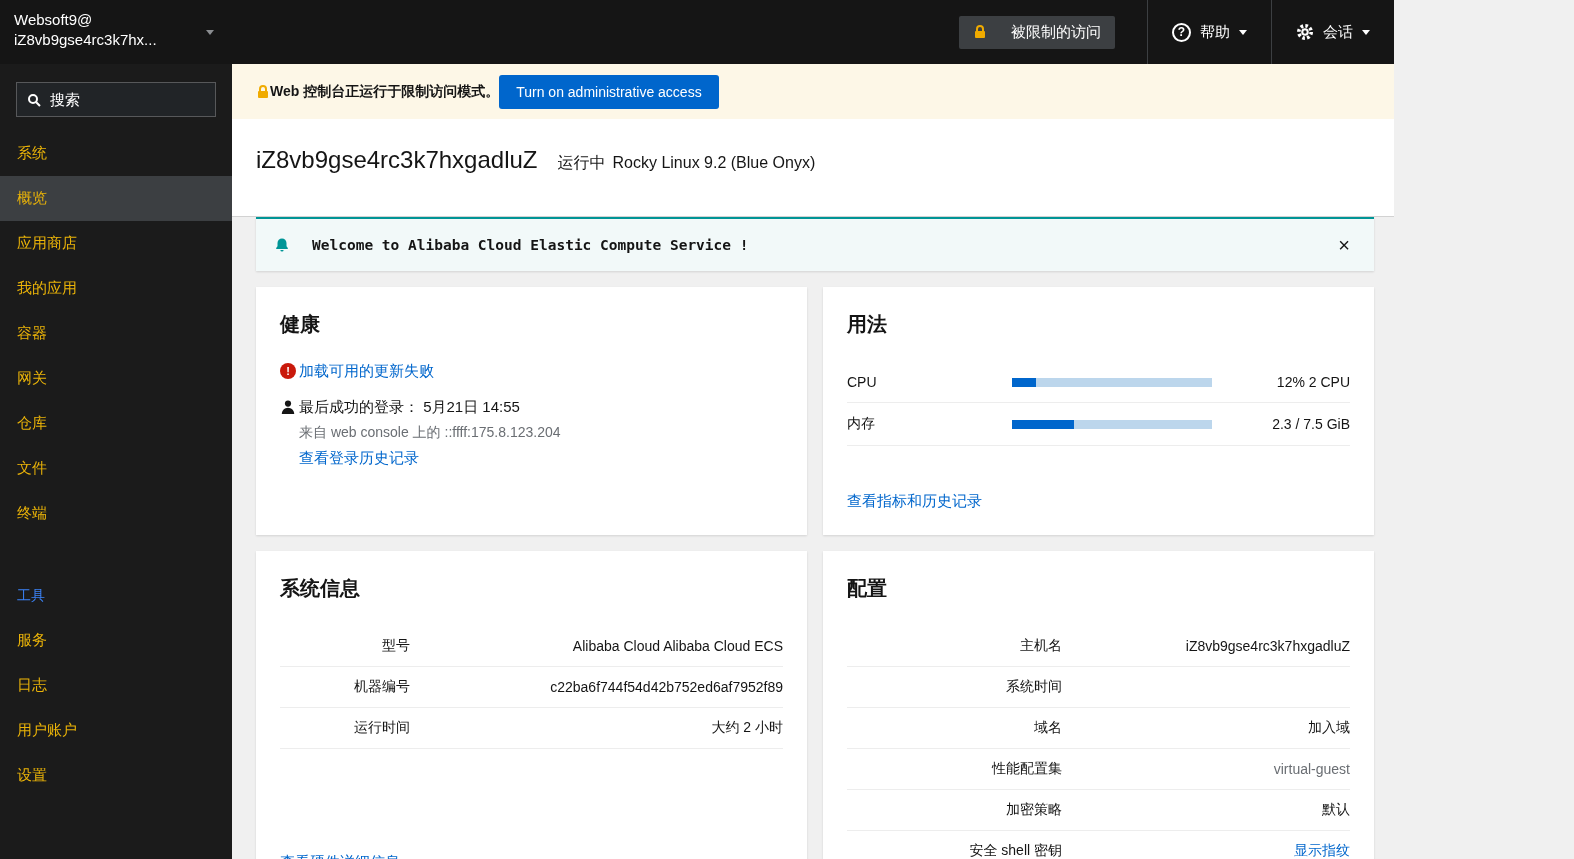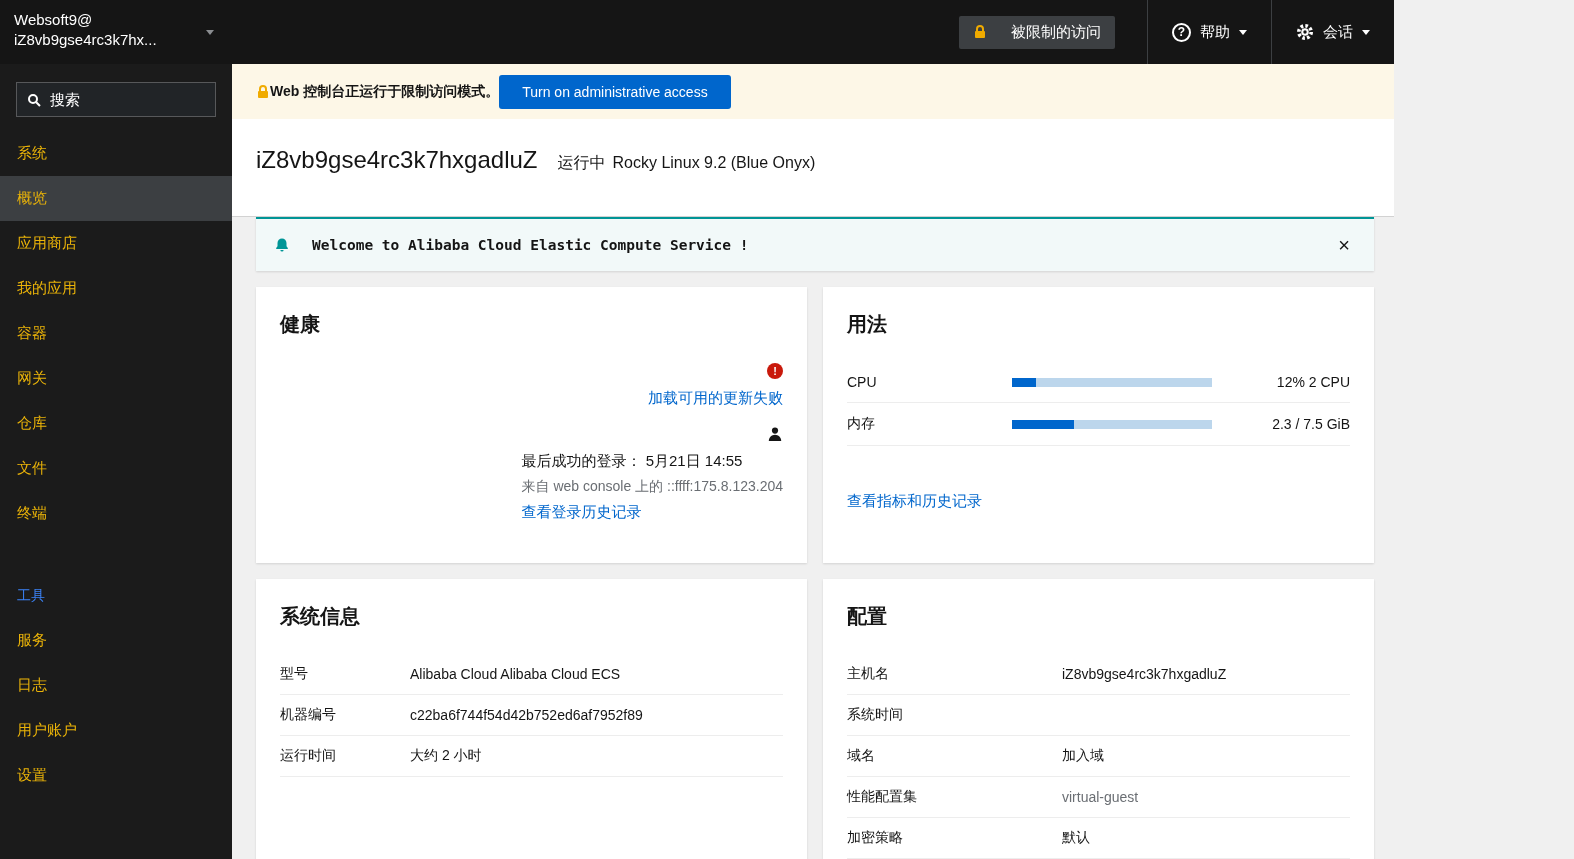--- a/index.html
+++ b/index.html
@@ -30,21 +30,21 @@
   .search input::placeholder { color:#fff; opacity:1; }
   .nav-item { color:#eab308; font-size:15px; padding:13px 17px; cursor:pointer; }
   .nav-item.active { background:#3c3f42; }
   .nav-item.section { margin-top:38px; font-size:14px; color:#3b82f6; cursor:default; }
 
   
   .content { display:flex; flex-direction:column; overflow:hidden; background:#f0f0f0; }
 
   .banner { background:#fdf7e7; height:55px; flex:0 0 55px; display:flex; align-items:center; padding:0 24px; gap:0; }
   .banner .msg { font-size:14px; font-weight:bold; color:#151515; }
-  .btn-primary { background:#0066cc; color:#fff; border:none; font-size:14px; padding:9px 23px; border-radius:3px; cursor:pointer; font-family:inherit; }
+  .btn-primary { background:#0066cc; color:#fff; border:none; font-size:14px; padding:9px 17px; border-radius:3px; cursor:pointer; font-family:inherit; }
 
   .page-header { background:#fff; padding:27px 24px 42px; border-bottom:1px solid #d2d2d2; display:flex; align-items:baseline; }
   .page-header .host { font-size:24px; color:#151515; }
   .page-header .state { font-size:16px; margin-left:20px; }
   .page-header .os { font-size:16px; margin-left:7px; }
 
   .page-body { padding:0 20px 20px 24px; flex:1; overflow:hidden; }
 
   .alert { background:#f2f9f9; border-top:2px solid #009596; box-shadow:0 1px 2px rgba(3,3,3,.12); display:flex; align-items:center; gap:22px; padding:14px 18px; margin-bottom:16px; }
   .alert .motd { font-family:"DejaVu Sans Mono", monospace; font-weight:bold; font-size:14.5px; }
@@ -52,34 +52,34 @@
   .alert .close::before { content:"×"; }
 
   .cards { display:grid; grid-template-columns:1fr 1fr; gap:16px; align-items:stretch; }
   .card { background:#fff; box-shadow:0 1px 2px rgba(3,3,3,.12); padding:24px; display:flex; flex-direction:column; }
   .card h2 { font-size:20px; font-weight:700; margin-bottom:24px; }
 
   .link { color:#0066cc; text-decoration:none; cursor:pointer; }
   .muted { color:#6a6e73; }
 
   
-  .h-item { display:flex; gap:10px; margin-bottom:17px; font-size:15px; align-items:flex-end;flex-direction:column; }
+  .h-item { display:flex; gap:3px; margin-bottom:17px; font-size:15px; align-items:flex-start; }
   .h-item .lines > div { margin-bottom:7px; }
   .excl { flex:0 0 auto; width:16px; height:16px; margin-top:1px; border-radius:50%; background:#c9190b; color:#fff; font-weight:bold; font-size:11px; display:inline-flex; align-items:center; justify-content:center; }
   .excl::before { content:"!"; }
 
   
   .u-row { display:grid; grid-template-columns:165px 200px 1fr; align-items:center; padding:12px 0; border-bottom:1px solid #ededed; font-size:14px; }
   .u-row .val { text-align:right; }
   .progress { width:200px; height:9px; background:#bcd6ec; }
   .progress .fill { height:100%; background:#0066cc; }
   .u-link { margin-top:46px; font-size:15px; display:inline-block; }
 
   
-  .i-row { display:grid; align-items:center; padding:11px 0; border-bottom:1px solid #ededed; font-size:14px; }
+  .i-row { display:grid; align-items:center; padding:11px 0; border-bottom:1px solid #ededed; font-size:14px;text-align:right; }
   .sysinfo .i-row { grid-template-columns:130px 1fr; }
   .config .i-row { grid-template-columns:215px 1fr; }
   .card-footer { margin-top:auto; padding-top:24px; font-size:15px; }
 </style>
 </head>
 <body>
 
 <div class="app">
 
   <div class="brand">

